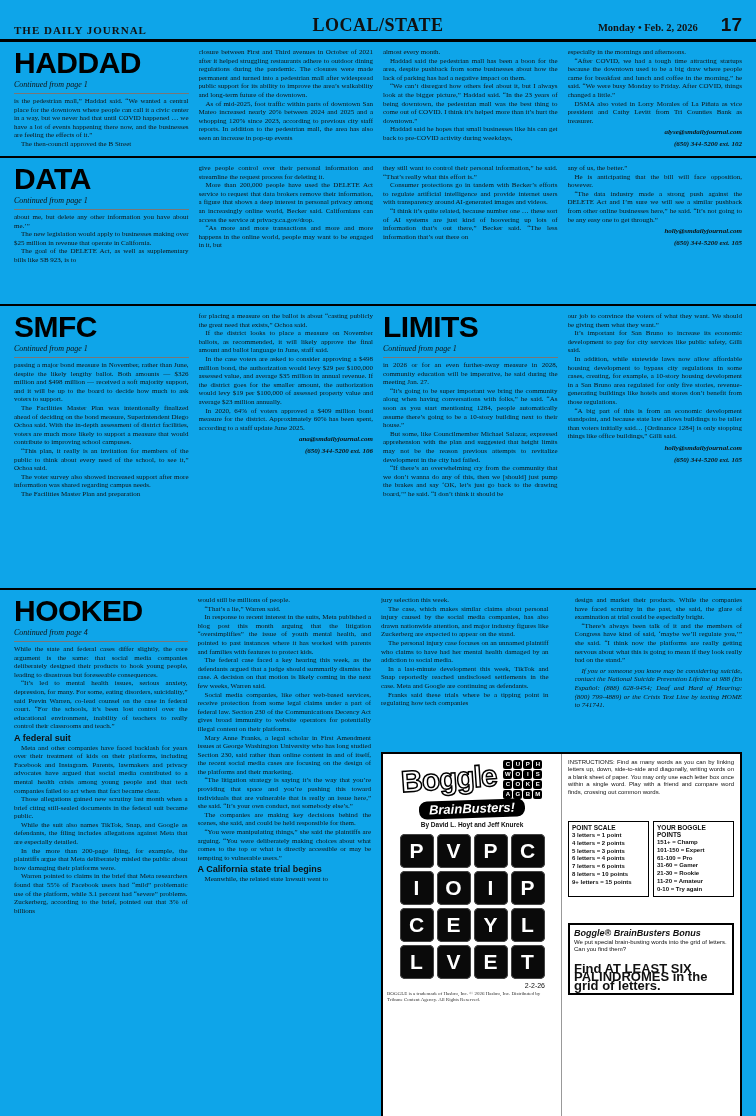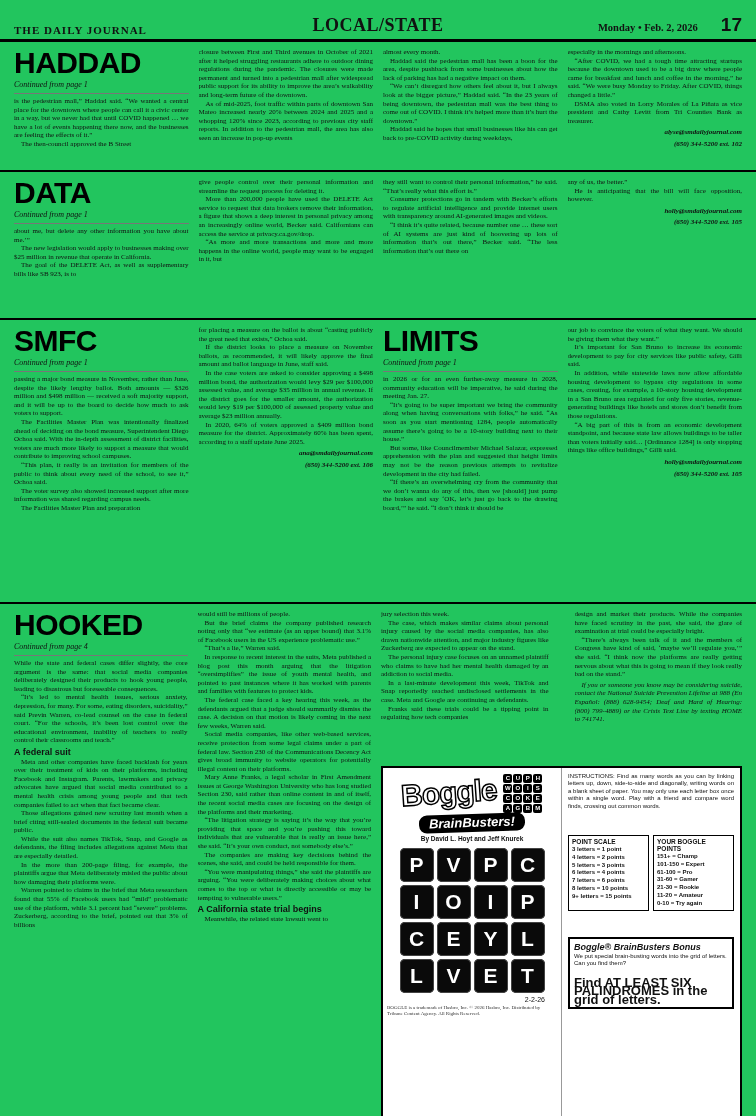--- a/index.html
+++ b/index.html
@@ -1,33 +1,33 @@
 <!DOCTYPE html>
 <html><head>
 <meta charset="utf-8">
 <style>
   * { margin:0; padding:0; box-sizing:border-box; }
   html,body { background:#d8d8d8; }
   .page {
-    width:756px; height:1116px; margin:0 auto; background:#22c55e; color:#111;
+    width:756px; height:1116px; margin:0 auto; background:#0ea5e9; color:#111;
     font-family:"Liberation Serif", serif; overflow:hidden; position:relative;
   }
   
   .masthead {
     height:42px; display:flex; align-items:flex-end; justify-content:space-between;
     padding:8px 14px 3px 14px; border-bottom:3px solid #000;
   }
   .paper-name { width:215px; font-size:11px; font-weight:bold; letter-spacing:1px; }
   .section-name { font-size:18px; font-weight:bold; letter-spacing:.5px; font-family:"Liberation Serif", serif; }
   .date-page { width:215px; text-align:right; display:flex; align-items:baseline; justify-content:flex-end; gap:23px; }
   .mast-date { font-size:10.5px; font-weight:bold; }
   .page-num { font-size:19px; font-weight:900; font-family:Liberation Sans, sans-serif; }
   
   .story { display:flex; gap:10px; padding:6px 14px; border-bottom:2px solid #000; overflow:hidden; }
-  #haddad { height:130px; }
+  #haddad { height:116px; }
   #data-story { height:148px; }
   #smfc-limits { height:284px; }
   #hooked { height:596px; border-bottom:none; }
   .col { flex:1 1 0; min-width:0; overflow:hidden; }
   .right-region { flex:0 0 361px; display:flex; flex-direction:column; overflow:hidden; }
   .right-cols { display:flex; gap:26px; height:152px; overflow:hidden; }
   .right-cols .col { height:100%; }
   .headline {
     font-family:"Liberation Sans", sans-serif; font-weight:900; font-size:30px;
     line-height:1; letter-spacing:-.5px; color:#000;
@@ -160,20 +160,21 @@
         <div class="coltext">
           <p class="para para-cont">they still want to control their personal information,” he said. “That’s really what this effort is.”</p>
           <p class="para para-body">Consumer protections go in tandem with Becker’s efforts to regulate artificial intelligence and provide internet users with transparency around AI-generated images and videos.</p>
           <p class="para para-body">“I think it’s quite related, because number one … these sort of AI systems are just kind of hoovering up lots of information that’s out there,” Becker said. “The less information that’s out there on</p>
         </div>
       </div>
     <div class="col">
         <div class="coltext">
           <p class="para para-cont">any of us, the better.”</p>
           <p class="para para-body">He is anticipating that the bill will face opposition, however.</p>
+          <p class="para para-body">“The data industry made a strong push against the DELETE Act and I’m sure we will see a similar pushback from other online businesses here,” he said. “It’s not going to be any easy one to get through.”</p>
           <p class="para para-byline">holly@smdailyjournal.com</p>
           <p class="para para-byline">(650) 344-5200 ext. 105</p>
         </div>
       </div>
   </section>
 
   <section class="story" id="smfc-limits">
     <div class="col">
       <h1 class="headline">SMFC</h1>
       <div class="continued">Continued from page 1</div>
@@ -228,21 +229,20 @@
           <p class="para para-body">Meta and other companies have faced backlash for years over their treatment of kids on their platforms, including Facebook and Instagram. Parents, lawmakers and privacy advocates have argued that social media contributed to a mental health crisis among young people and that tech companies failed to act when that fact became clear.</p>
           <p class="para para-body">Those allegations gained new scrutiny last month when a brief citing still-sealed documents in the federal suit became public.</p>
           <p class="para para-body">While the suit also names TikTok, Snap, and Google as defendants, the filing includes allegations against Meta that are especially detailed.</p>
           <p class="para para-body">In the more than 200-page filing, for example, the plaintiffs argue that Meta deliberately misled the public about how damaging their platforms were.</p>
           <p class="para para-body">Warren pointed to claims in the brief that Meta researchers found that 55% of Facebook users had “mild” problematic use of the platform, while 3.1 percent had “severe” problems. Zuckerberg, according to the brief, pointed out that 3% of billions</p>
         </div>
     </div>
     <div class="col">
         <div class="coltext">
           <p class="para para-cont">would still be millions of people.</p>
-          <p class="para para-body">But the brief claims the company published research noting only that “we estimate (as an upper bound) that 3.1% of Facebook users in the US experience problematic use.”</p>
           <p class="para para-body">“That’s a lie,” Warren said.</p>
           <p class="para para-body">In response to recent interest in the suits, Meta published a blog post this month arguing that the litigation “oversimplifies” the issue of youth mental health, and pointed to past instances where it has worked with parents and families with features to protect kids.</p>
           <p class="para para-body">The federal case faced a key hearing this week, as the defendants argued that a judge should summarily dismiss the case. A decision on that motion is likely coming in the next few weeks, Warren said.</p>
           <p class="para para-body">Social media companies, like other web-based services, receive protection from some legal claims under a part of federal law. Section 230 of the Communications Decency Act gives broad immunity to website operators for potentially illegal content on their platforms.</p>
           <p class="para para-body">Mary Anne Franks, a legal scholar in First Amendment issues at George Washington University who has long studied Section 230, said rather than online content in and of itself, the recent social media cases are focusing on the design of the platforms and their marketing.</p>
           <p class="para para-body">“The litigation strategy is saying it’s the way that you’re providing that space and you’re pushing this toward individuals that are vulnerable that is really an issue here,” she said. “It’s your own conduct, not somebody else’s.”</p>
           <p class="para para-body">The companies are making key decisions behind the scenes, she said, and could be held responsible for them.</p>
           <p class="para para-body">“You were manipulating things,” she said the plaintiffs are arguing. “You were deliberately making choices about what comes to the top or what is directly accessible or may be tempting to vulnerable users.”</p>
           <p class="para para-sub">A California state trial begins</p>
           <p class="para para-body">Meanwhile, the related state lawsuit went to</p>
@@ -250,21 +250,21 @@
       </div>
 
     <div class="right-region">
       <div class="right-cols">
         <div class="col">
             <div class="coltext">
               <p class="para para-cont">jury selection this week.</p>
               <p class="para para-body">The case, which makes similar claims about personal injury caused by the social media companies, has also drawn nationwide attention, and major industry figures like Zuckerberg are expected to appear on the stand.</p>
               <p class="para para-body">The personal injury case focuses on an unnamed plaintiff who claims to have had her mental health damaged by an addiction to social media.</p>
               <p class="para para-body">In a last-minute development this week, TikTok and Snap reportedly reached undisclosed settlements in the case. Meta and Google are continuing as defendants.</p>
-              <p class="para para-body">Franks said these trials could be a tipping point in regulating how tech companies</p>
+              <p class="para para-body">Franks said these trials where be a tipping point in regulating how tech companies</p>
             </div>
           </div>
         <div class="col">
             <div class="coltext">
               <p class="para para-cont">design and market their products. While the companies have faced scrutiny in the past, she said, the glare of examination at trial could be especially bright.</p>
               <p class="para para-body">“There’s always been talk of it and the members of Congress have kind of said, ‘maybe we’ll regulate you,’” she said. “I think now the platforms are really getting nervous about what this is going to mean if they look really bad on the stand.”</p>
               <p class="para para-italic">If you or someone you know may be considering suicide, contact the National Suicide Prevention Lifeline at 988 (En Español: (888) 628-9454; Deaf and Hard of Hearing: (800) 799-4889) or the Crisis Text Line by texting HOME to 741741.</p>
             </div>
           </div>
       </div>

